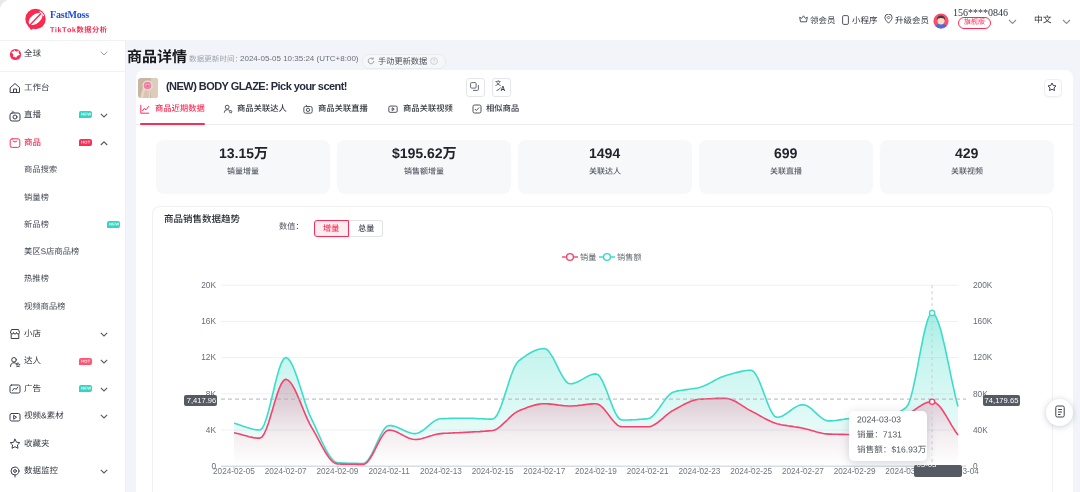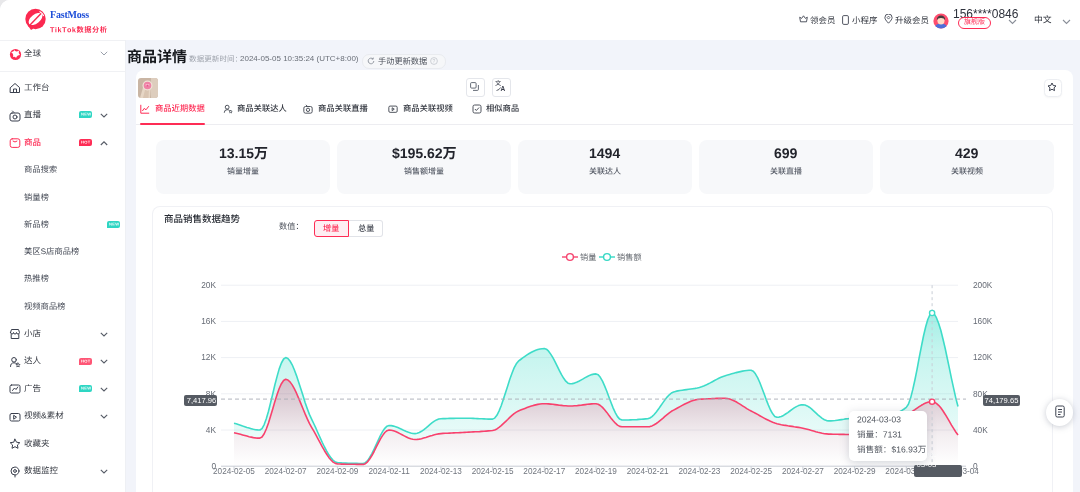--- a/index.html
+++ b/index.html
@@ -74,21 +74,21 @@
           <circle cx="8" cy="8" r="7.6"></circle>
         </clipPath>
       </defs>
 <circle cx="8" cy="8" r="7.6" fill="#fe4d6e"></circle>
 <g clip-path="url(#avc)">
 <ellipse cx="8" cy="15" rx="6.5" ry="4.5" fill="#4d6ed9"></ellipse>
 <ellipse cx="8" cy="7.6" rx="3.6" ry="4" fill="#ffd9c4"></ellipse>
 <path d="M3.8 7.2 Q4 2.6 8 2.6 Q12 2.6 12.2 7.2 Q11 4.8 8 4.9 Q5 4.8 3.8 7.2Z" fill="#453b3e"></path>
 </g>
     </svg>
-    <div style="position:absolute;left:953px;top:6.5px;font-family:Liberation Sans, sans-serif;font-size:12px;color:#2e323c">156****0846</div>
+    <div style="position:absolute;left:953px;top:6.5px;font-family:Liberation Serif, serif;font-size:10px;color:#2e323c">156****0846</div>
     <div style="position:absolute;left:958px;top:16.5px;width:31px;height:10px;border:1px solid #fe2c55;border-radius:6px"></div>
     <svg class="t" style="left:964.0px;top:17.6px" width="23" height="9">
       <g fill="#fe2c55" transform="translate(0 6.02)">
         <use href="#q16" transform="translate(0.0 0)scale(0.00700 -0.00700)"></use>
         <use href="#q17" transform="translate(7.0 0)scale(0.00700 -0.00700)"></use>
         <use href="#q18" transform="translate(14.0 0)scale(0.00700 -0.00700)"></use>
       </g>
     </svg>
     <svg style="position:absolute;left:1008px;top:18.5px" width="9" height="6" viewBox="0 0 9 6">
       <path d="M1 1 L4.5 4.5 L8 1" fill="none" stroke="#8a8f99" stroke-width="1.1"></path>
@@ -375,20 +375,21 @@
         <rect width="20" height="20" fill="#c9b5a4"></rect>
 <rect x="13" y="0" width="7" height="20" fill="#ddcdbd"></rect>
 <path d="M2 20 L6 6 L13 7 L12 20Z" fill="#e6d6c5"></path>
 <path d="M5 20 L7.5 10 L11 10.5 L10.5 20Z" fill="#d9c5b2"></path>
 <circle cx="9.5" cy="7.5" r="5" fill="#efe2d6"></circle>
 <circle cx="9.5" cy="7.5" r="3.8" fill="#ef82a6"></circle>
 <path d="M7.2 7 q2.3 -1.9 4.6 0 q-2.3 1.9 -4.6 0Z" fill="#fbd3e0"></path>
 <circle cx="9.5" cy="7.5" r="1.1" fill="#e8548b"></circle>
 </g>
     </svg>
+    <div style="position:absolute;left:166px;top:80px;font-family:'Liberation Sans',sans-serif;font-weight:bold;font-size:11px;letter-spacing:-0.55px;color:#262b3c">(NEW) BODY GLAZE: Pick your scent!</div>
     <div style="position:absolute;left:466px;top:78px;width:17px;height:17px;border:1px solid #e4e6eb;border-radius:3px;background:#fff"></div>
     <svg style="position:absolute;left:470px;top:82px" width="9" height="9" viewBox="0 0 9 9" fill="none" stroke="#555b68" stroke-width="0.9">
       <rect x="0.6" y="0.6" width="5.5" height="5.5" rx="1"></rect>
       <path d="M3 8.4 H7.4 A1 1 0 0 0 8.4 7.4 V3"></path>
     </svg>
     <div style="position:absolute;left:492px;top:78px;width:17px;height:17px;border:1px solid #e4e6eb;border-radius:3px;background:#fff"></div>
     <svg class="t" style="left:495.0px;top:79.5px" width="8" height="8">
       <g fill="#3a3f4c" transform="translate(0 5.33)">
         <use href="#q75" transform="translate(0.0 0)scale(0.00620 -0.00620)"></use>
       </g>

